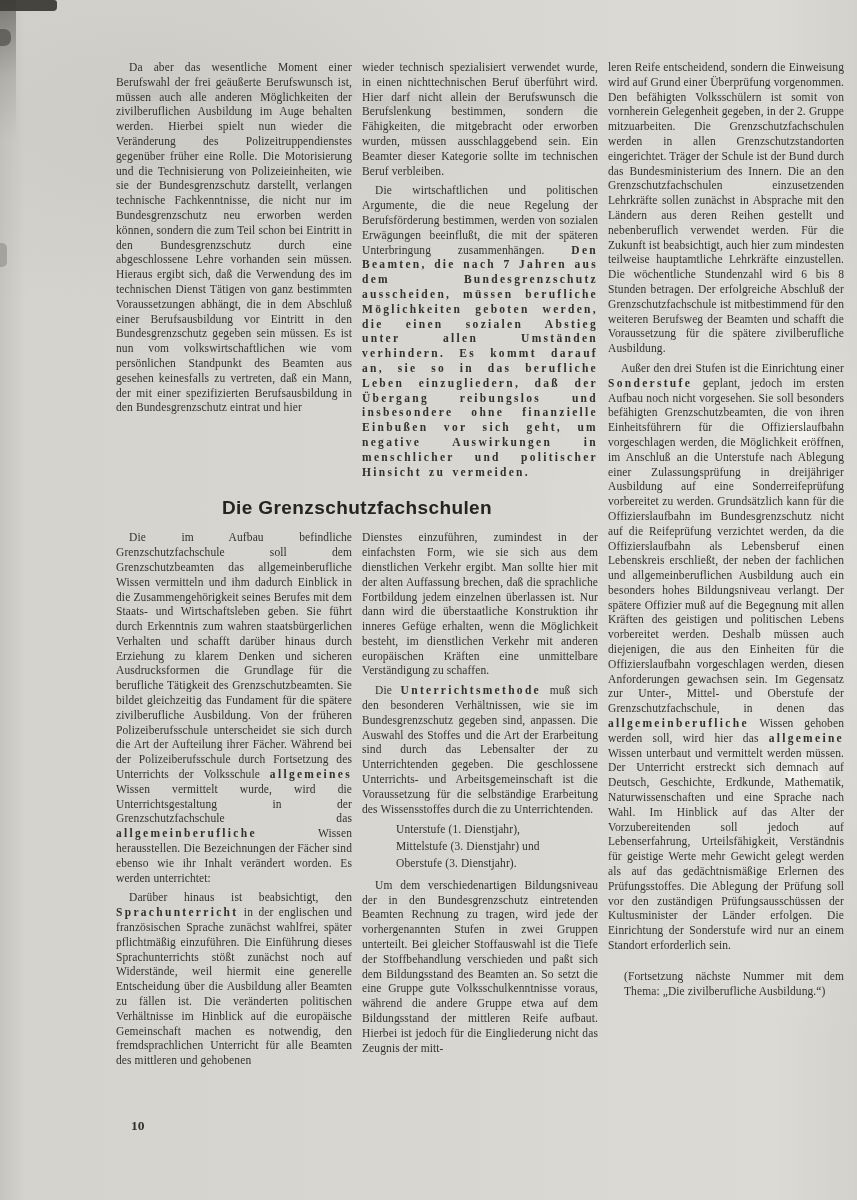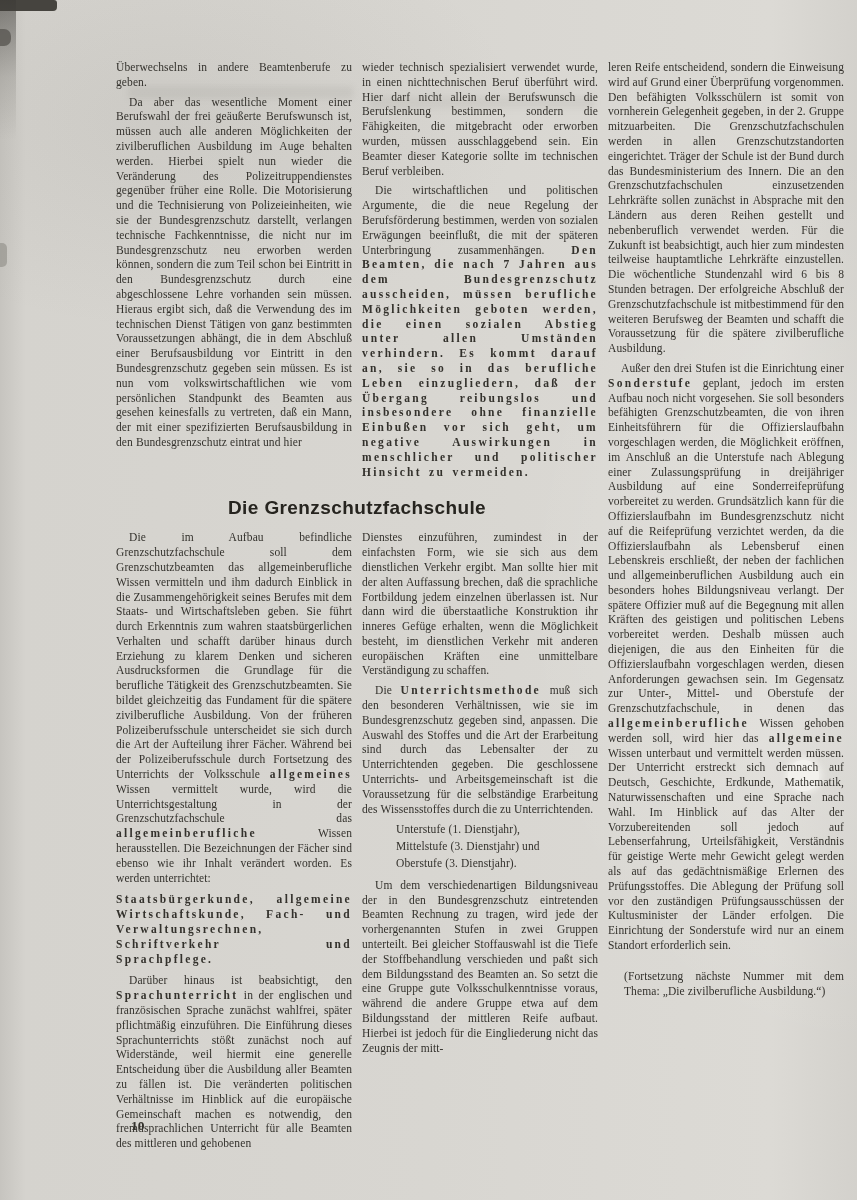--- a/index.html
+++ b/index.html
@@ -66,33 +66,31 @@
   <div class="edge-blob2"></div>
   <div class="ghost1"></div>
   <div class="ghost2"></div>
   <div class="hole hole-1"></div>
   <div class="hole hole-2"></div>
 
   <div class="content">
     <div class="left-zone">
       <div class="two-cols cols-top">
         <div class="col" id="col1-top">
-            <p class=""><span>Überwechselns in andere Beamtenberufe zu geben.</span></p>
             <p class="indent"><span>Da aber das wesentliche Moment einer Berufswahl der frei geäußerte Berufswunsch ist, müssen auch alle anderen Möglichkeiten der zivilberuflichen Ausbildung im Auge behalten werden. Hierbei spielt nun wieder die Veränderung des Polizeitruppendienstes gegenüber früher eine Rolle. Die Motorisierung und die Technisierung von Polizeieinheiten, wie sie der Bundesgrenzschutz darstellt, verlangen technische Fachkenntnisse, die nicht nur im Bundesgrenzschutz neu erworben werden können, sondern die zum Teil schon bei Eintritt in den Bundesgrenzschutz durch eine abgeschlossene Lehre vorhanden sein müssen. Hieraus ergibt sich, daß die Verwendung des im technischen Dienst Tätigen von ganz bestimmten Voraussetzungen abhängt, die in dem Abschluß einer Berufsausbildung vor Eintritt in den Bundesgrenzschutz gegeben sein müssen. Es ist nun vom volkswirtschaftlichen wie vom persönlichen Standpunkt des Beamten aus gesehen keinesfalls zu vertreten, daß ein Mann, der mit einer spezifizierten Berufsausbildung in den Bundesgrenzschutz eintrat und hier</span></p>
           </div>
         <div class="col" id="col2-top">
             <p class=""><span>wieder technisch spezialisiert verwendet wurde, in einen nichttechnischen Beruf überführt wird. Hier darf nicht allein der Berufswunsch die Berufslenkung bestimmen, sondern die Fähigkeiten, die mitgebracht oder erworben wurden, müssen ausschlaggebend sein. Ein Beamter dieser Kategorie sollte im technischen Beruf verbleiben.</span></p>
             <p class="indent"><span>Die wirtschaftlichen und politischen Argumente, die die neue Regelung der Berufsförderung bestimmen, werden von sozialen Erwägungen beeinflußt, die mit der späteren Unterbringung zusammenhängen. </span><span class="sperr">Den Beamten, die nach 7 Jahren aus dem Bundesgrenzschutz ausscheiden, müssen berufliche Möglichkeiten geboten werden, die einen sozialen Abstieg unter allen Umständen verhindern. Es kommt darauf an, sie so in das berufliche Leben einzugliedern, daß der Übergang reibungslos und insbesondere ohne finanzielle Einbußen vor sich geht, um negative Auswirkungen in menschlicher und politischer Hinsicht zu vermeiden.</span></p>
           </div>
       </div>
-      <div class="heading">Die Grenzschutzfachschule</div>
+      <div class="heading">Die Grenzschutzfachschulen</div>
       <div class="two-cols">
         <div class="col" id="col1-bottom">
             <p class="indent"><span>Die im Aufbau befindliche Grenzschutzfachschule soll dem Grenzschutzbeamten das allgemeinberufliche Wissen vermitteln und ihm dadurch Einblick in die Zusammengehörigkeit seines Berufes mit dem Staats- und Wirtschaftsleben geben. Sie führt durch Erkenntnis zum wahren staatsbürgerlichen Verhalten und schafft darüber hinaus durch Erziehung zu klarem Denken und sicheren Ausdrucksformen die Grundlage für die berufliche Tätigkeit des Grenzschutzbeamten. Sie bildet gleichzeitig das Fundament für die spätere zivilberufliche Ausbildung. Von der früheren Polizeiberufsschule unterscheidet sie sich durch die Art der Aufteilung ihrer Fächer. Während bei der Polizeiberufsschule durch Fortsetzung des Unterrichts der Volksschule </span><span class="sperr">allgemeines</span><span> Wissen vermittelt wurde, wird die Unterrichtsgestaltung in der Grenzschutzfachschule das </span><span class="sperr">allgemeinberufliche</span><span> Wissen herausstellen. Die Bezeichnungen der Fächer sind ebenso wie ihr Inhalt verändert worden. Es werden unterrichtet:</span></p>
-            <p class="subject-block"><span class="sperr">Staatsbürgerkunde, allgemeine Wirtschaftskunde, Fach- und Verwaltungsrechnen, Schriftverkehr und Sprachpflege.</span></p>
             <p class="indent"><span>Darüber hinaus ist beabsichtigt, den </span><span class="sperr">Sprachunterricht</span><span> in der englischen und französischen Sprache zunächst wahlfrei, später pflichtmäßig einzuführen. Die Einführung dieses Sprachunterrichts stößt zunächst noch auf Widerstände, weil hiermit eine generelle Entscheidung über die Ausbildung aller Beamten zu fällen ist. Die veränderten politischen Verhältnisse im Hinblick auf die europäische Gemeinschaft machen es notwendig, den fremdsprachlichen Unterricht für alle Beamten des mittleren und gehobenen</span></p>
           </div>
         <div class="col" id="col2-bottom">
             <p class=""><span>Dienstes einzuführen, zumindest in der einfachsten Form, wie sie sich aus dem dienstlichen Verkehr ergibt. Man sollte hier mit der alten Auffassung brechen, daß die sprachliche Fortbildung jedem einzelnen überlassen ist. Nur dann wird die überstaatliche Konstruktion ihr inneres Gefüge erhalten, wenn die Möglichkeit besteht, im dienstlichen Verkehr mit anderen europäischen Kräften eine unmittelbare Verständigung zu schaffen.</span></p>
             <p class="indent"><span>Die </span><span class="sperr">Unterrichtsmethode</span><span> muß sich den besonderen Verhältnissen, wie sie im Bundesgrenzschutz gegeben sind, anpassen. Die Auswahl des Stoffes und die Art der Erarbeitung sind durch das Lebensalter der zu Unterrichtenden gegeben. Die geschlossene Unterrichts- und Arbeitsgemeinschaft ist die Voraussetzung für die selbständige Erarbeitung des Wissensstoffes durch die zu Unterrichtenden.</span></p>
             <p class="list-line list-first"><span>Unterstufe (1. Dienstjahr),</span></p>
             <p class="list-line"><span>Mittelstufe (3. Dienstjahr) und</span></p>
             <p class="list-line list-last"><span>Oberstufe (3. Dienstjahr).</span></p>
             <p class="indent"><span>Um dem verschiedenartigen Bildungsniveau der in den Bundesgrenzschutz eintretenden Beamten Rechnung zu tragen, wird jede der vorhergenannten Stufen in zwei Gruppen unterteilt. Bei gleicher Stoffauswahl ist die Tiefe der Stoffbehandlung verschieden und paßt sich dem Bildungsstand des Beamten an. So setzt die eine Gruppe gute Volksschulkenntnisse voraus, während die andere Gruppe etwa auf dem Bildungsstand der mittleren Reife aufbaut. Hierbei ist jedoch für die Eingliederung nicht das Zeugnis der mitt-</span></p>
           </div>

